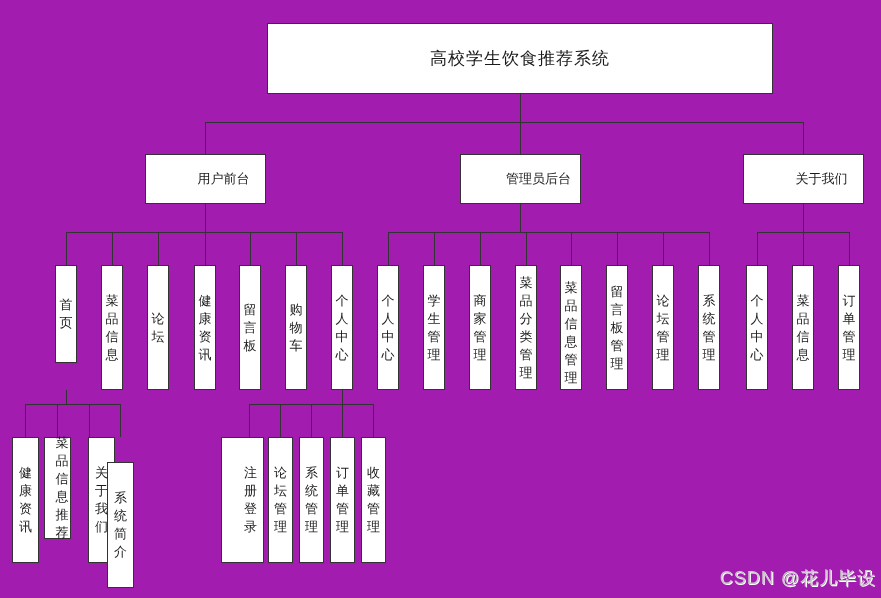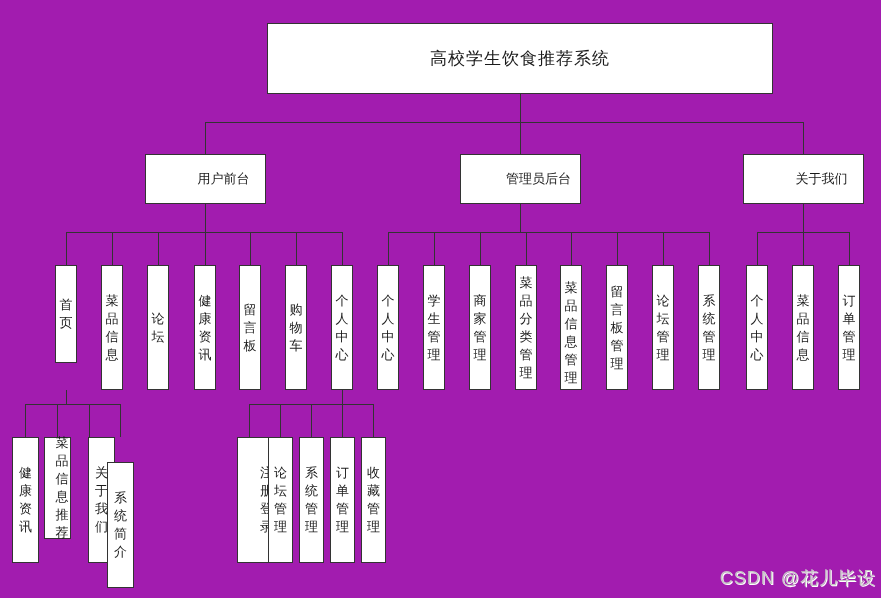--- a/index.html
+++ b/index.html
@@ -193,21 +193,21 @@
   <div class="node v-node" style="left:44px; top:437px; width:27px; height:102px;padding-left:9px;">
     <span class="vlabel">菜品信息推荐</span>
     </div>
   <div class="node v-node" style="left:76px; top:437px; width:27px; height:126px;margin-left:12px;">
     <span class="vlabel">关于我们</span>
     </div>
   <div class="node v-node" style="left:107px; top:437px; width:27px; height:126px;margin-top:25px;">
     <span class="vlabel">系统简介</span>
     </div>
 
-  <div class="node v-node" style="left:237px; top:437px; width:43px; height:126px;padding-left:16px;">
+  <div class="node v-node" style="left:221px; top:437px; width:43px; height:126px;padding-left:16px;">
     <span class="vlabel">注册登录</span>
     </div>
   <div class="node v-node" style="left:268px; top:437px; width:25px; height:126px;">
     <span class="vlabel">论坛管理</span>
     </div>
   <div class="node v-node" style="left:299px; top:437px; width:25px; height:126px;">
     <span class="vlabel">系统管理</span>
     </div>
   <div class="node v-node" style="left:330px; top:437px; width:25px; height:126px;">
     <span class="vlabel">订单管理</span>

